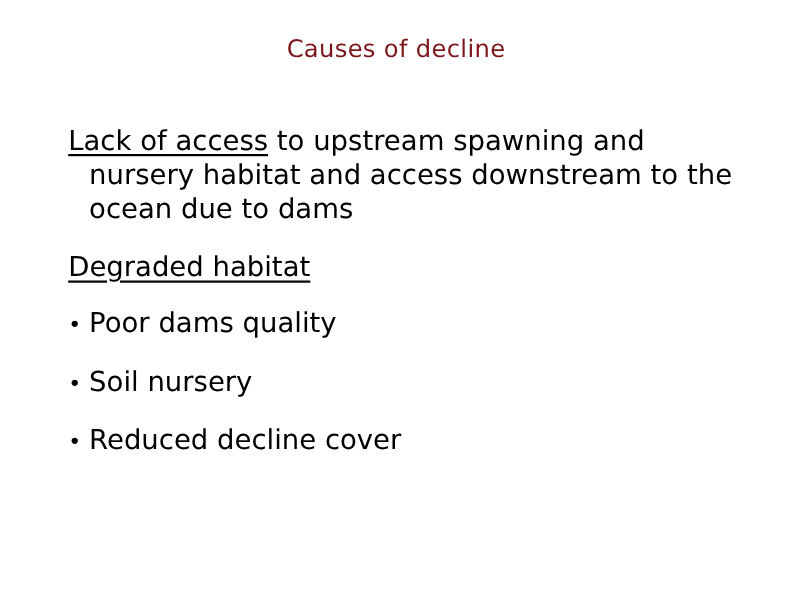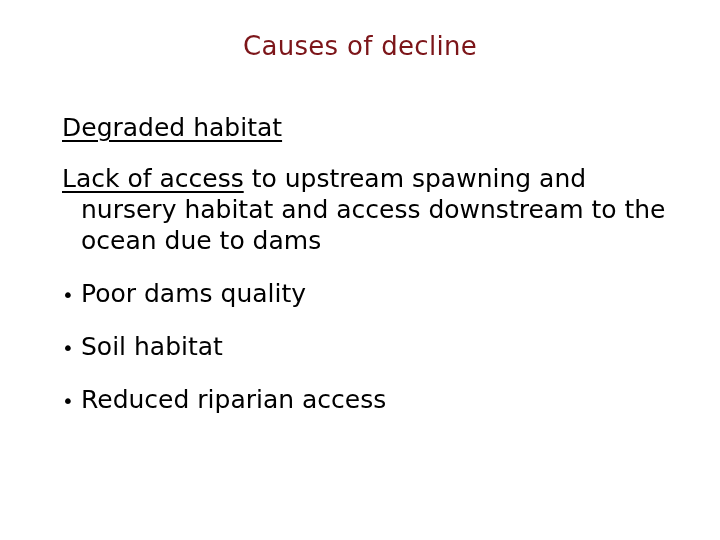--- a/index.html
+++ b/index.html
@@ -21,21 +21,21 @@
     box-sizing: border-box;
   }
 
   
   #slide-title {
     position: absolute;
     left: 0;
     top: 24px;
     width: 720px;
     text-align: center;
-    font-size: 26px;
+    font-size: 22px;
     line-height: 44px;
     letter-spacing: 0.3px;
     color: #7c1519;
     white-space: nowrap;
   }
 
   
   #slide-body {
     position: absolute;
     left: 62px;
@@ -90,34 +90,34 @@
 </style>
 </head>
 <body>
 
 <div id="slide">
 
   <div id="slide-title">Causes of decline</div>
 
   <div id="slide-body">
 
+    <p class="body-line para"><span class="lead">Lack of access</span><span class="rest"> to upstream spawning and nursery habitat and access downstream to the ocean due to dams</span></p>
+
     <p class="body-line heading"><span class="lead">Degraded habitat</span></p>
-
-    <p class="body-line para"><span class="lead">Lack of access</span><span class="rest"> to upstream spawning and nursery habitat and access downstream to the ocean due to dams</span></p>
 
     <div class="bullet-row">
       <span class="bullet-marker">•</span>
       <span class="body-line bullet-text">Poor dams quality</span>
     </div>
 
     <div class="bullet-row">
       <span class="bullet-marker">•</span>
-      <span class="body-line bullet-text">Soil habitat</span>
+      <span class="body-line bullet-text">Soil nursery</span>
     </div>
 
     <div class="bullet-row">
       <span class="bullet-marker">•</span>
-      <span class="body-line bullet-text">Reduced riparian access</span>
+      <span class="body-line bullet-text">Reduced decline cover</span>
     </div>
 
 
   </div>
 </div>
 
 </body></html>

